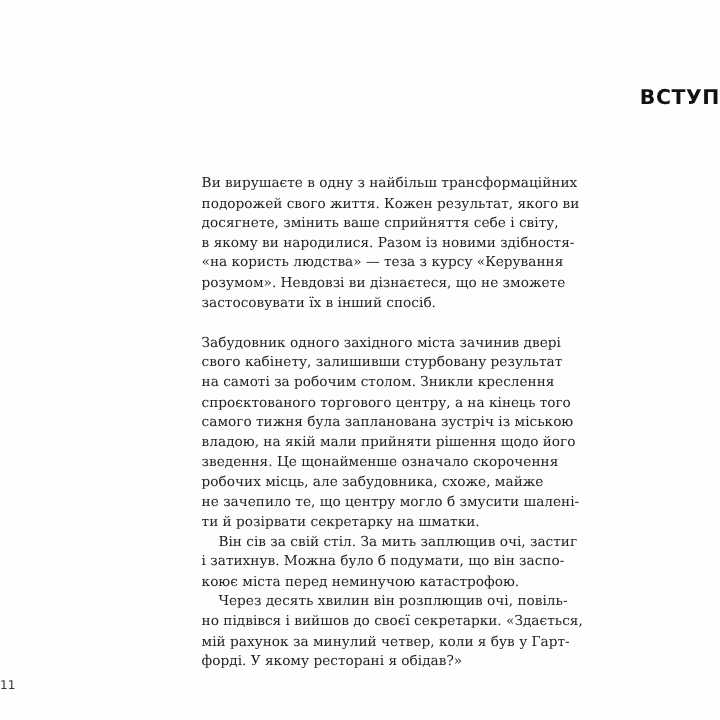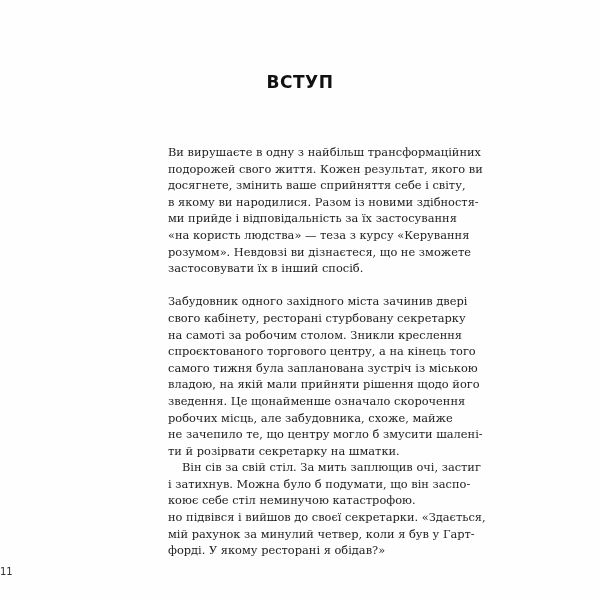--- a/index.html
+++ b/index.html
@@ -18,21 +18,21 @@
       position: absolute;
       left: 0; top: 0;
       width: 600px; height: 600px;
       background: #fefefe;
     }
     .title {
       position: absolute;
       left: 0;
       top: 72px;
       width: 600px;
-      text-align: center;
+      text-align: right;
       font-family: "DejaVu Sans", sans-serif;
       font-weight: bold;
       font-size: 17px;
       letter-spacing: 0.5px;
       color: #111111;
     }
     .body-text {
       position: absolute;
       left: 168px;
       top: 144px;
@@ -74,48 +74,48 @@
 
 <div class="page">
   <div class="title">ВСТУП</div>
 
   <div class="body-text">
     <div>
       <span class="line">Ви вирушаєте в одну з найбільш трансформаційних</span>
       <span class="line">подорожей свого життя. Кожен результат, якого ви</span>
       <span class="line">досягнете, змінить ваше сприйняття себе і світу,</span>
       <span class="line">в якому ви народилися. Разом із новими здібностя-</span>
-      <span class="line">ми прийде і відповідальність за їх застосування</span>
       <span class="line">«на користь людства» — теза з курсу «Керування</span>
       <span class="line">розумом». Невдовзі ви дізнаєтеся, що не зможете</span>
       <span class="line last">застосовувати їх в інший спосіб.</span>
     </div>
 
     <div class="gap"></div>
 
     <div>
       <span class="line">Забудовник одного західного міста зачинив двері</span>
-      <span class="line">свого кабінету, ресторані стурбовану секретарку</span>
+      <span class="line">свого кабінету, залишивши стурбовану результат</span>
       <span class="line">на самоті за робочим столом. Зникли креслення</span>
       <span class="line">спроєктованого торгового центру, а на кінець того</span>
       <span class="line">самого тижня була запланована зустріч із міською</span>
       <span class="line">владою, на якій мали прийняти рішення щодо його</span>
       <span class="line">зведення. Це щонайменше означало скорочення</span>
       <span class="line">робочих місць, але забудовника, схоже, майже</span>
       <span class="line">не зачепило те, що центру могло б змусити шалені-</span>
       <span class="line last">ти й розірвати секретарку на шматки.</span>
     </div>
 
     <div>
       <span class="line indent">Він сів за свій стіл. За мить заплющив очі, застиг</span>
       <span class="line">і затихнув. Можна було б подумати, що він заспо-</span>
-      <span class="line last">коює себе стіл неминучою катастрофою.</span>
+      <span class="line last">коює міста перед неминучою катастрофою.</span>
     </div>
 
     <div>
+      <span class="line indent">Через десять хвилин він розплющив очі, повіль-</span>
       <span class="line">но підвівся і вийшов до своєї секретарки. «Здається,</span>
       <span class="line">мій рахунок за минулий четвер, коли я був у Гарт-</span>
       <span class="line last">форді. У якому ресторані я обідав?»</span>
     </div>
   </div>
 
   <div class="page-number">11</div>
 </div>
 
 </body></html>

